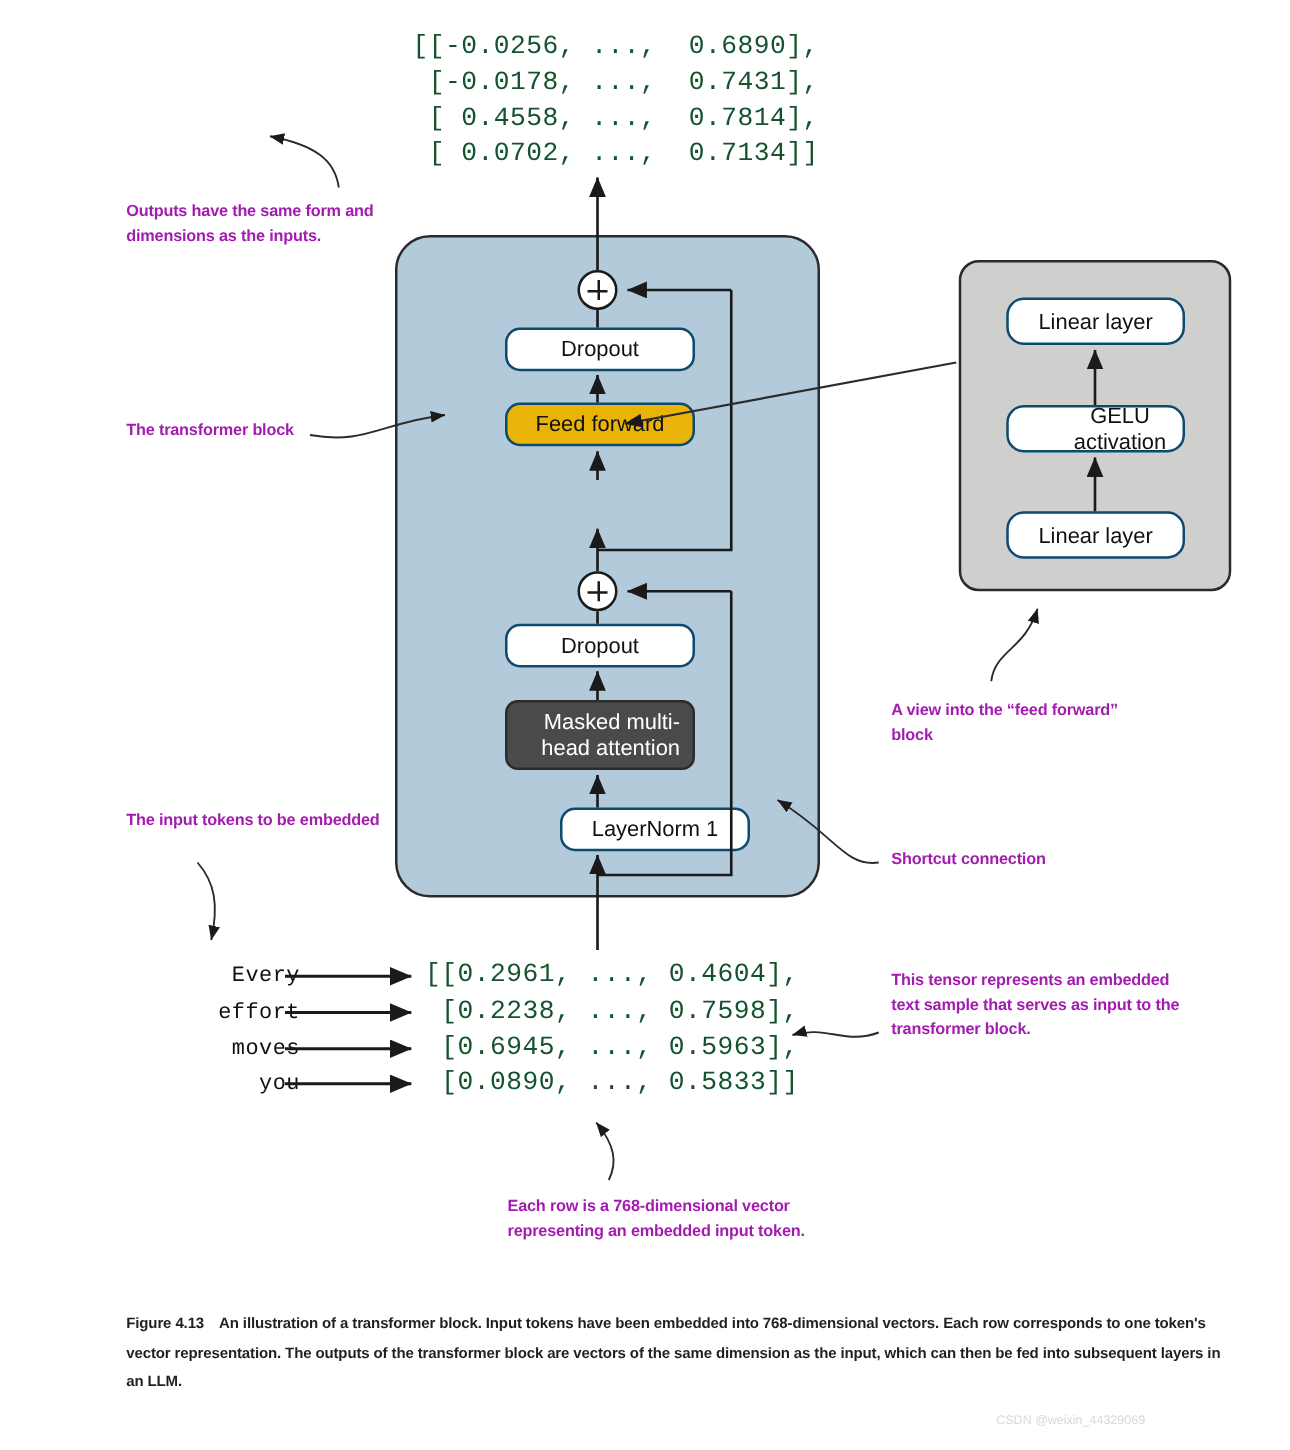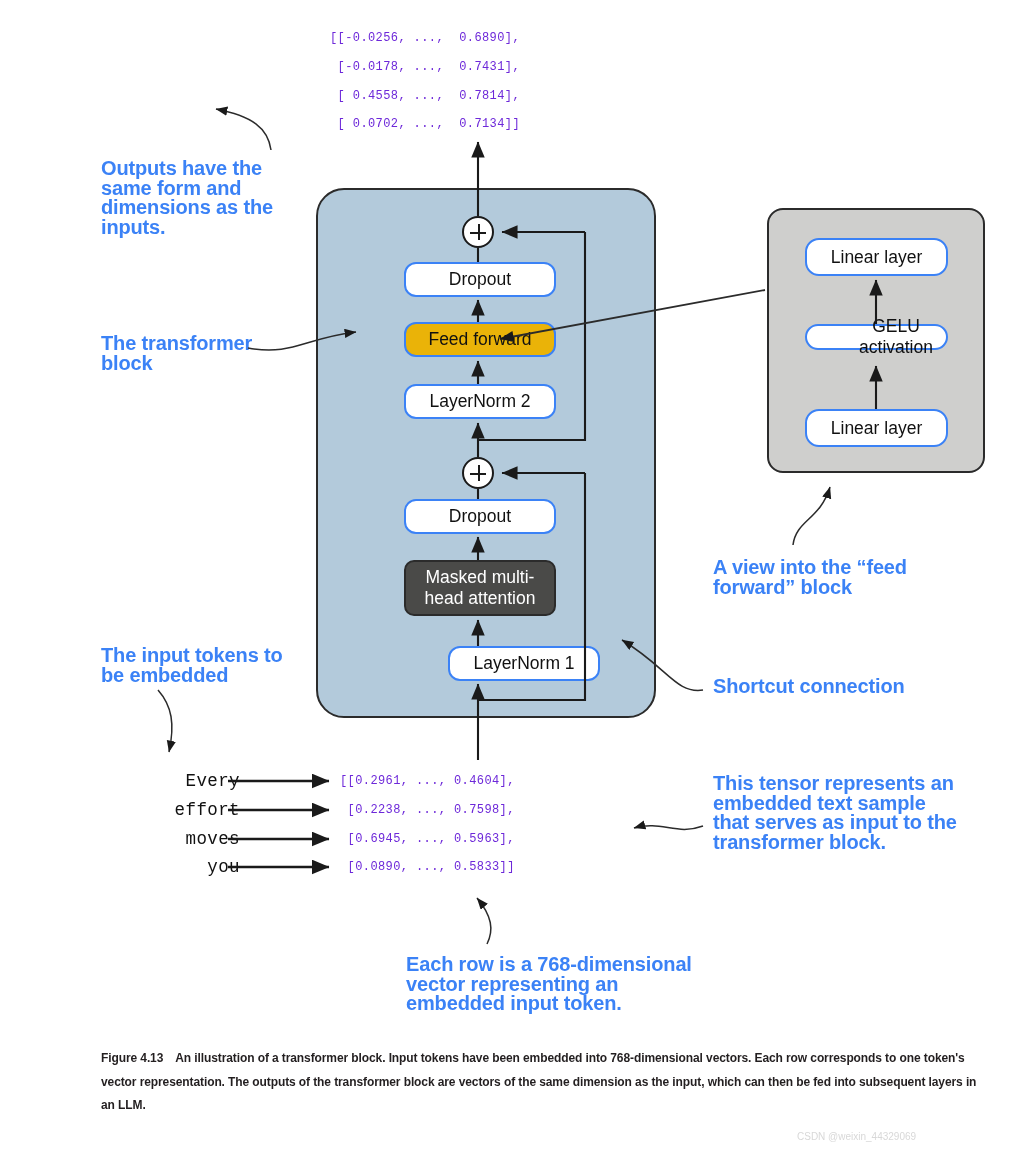--- a/index.html
+++ b/index.html
@@ -18,22 +18,22 @@
     position: absolute;
     left: 0; top: 0;
     width: 1032px;
     height: 1160px;
   }
   .abs { position: absolute; }
 
   
   .mono {
     font-family: "Liberation Mono", "DejaVu Sans Mono", monospace;
-    font-size: 12px;
-    color: #6d28d9;
+    font-size: 21px;
+    color: #14532d;
     white-space: pre;
     letter-spacing: 0.4px;
   }
   .mono-row { height: 28.8px; line-height: 28.8px; }
 
   .token-label {
     font-family: "Liberation Mono", "DejaVu Sans Mono", monospace;
     font-size: 17.5px;
     color: #111;
     white-space: pre;
@@ -41,23 +41,23 @@
     width: 120px;
     height: 28.8px;
     line-height: 28.8px;
     letter-spacing: 0.4px;
   }
 
   
   .callout {
     font-family: "Liberation Sans", sans-serif;
     font-weight: bold;
-    font-size: 20px;
+    font-size: 13px;
     line-height: 19.6px;
-    color: #3b82f6;
+    color: #a21caf;
     letter-spacing: -0.15px;
   }
 
   
   .caption {
     font-family: "Liberation Sans", sans-serif;
     font-weight: bold;
     font-size: 12px;
     line-height: 23.6px;
     color: #231f20;
@@ -74,21 +74,21 @@
     box-sizing: border-box;
   }
   .gray-panel {
     background: #cfcfcd;
     border: 2px solid #2b2b2b;
     border-radius: 16px;
     box-sizing: border-box;
   }
   .node-box {
     box-sizing: border-box;
-    border: 2px solid #3b82f6;
+    border: 2px solid #0c4a6e;
     border-radius: 12px;
     display: flex;
     align-items: center;
     justify-content: center;
     text-align: center;
     font-family: "Liberation Sans", sans-serif;
     font-size: 17.5px;
     color: #111;
     background: #ffffff;
   }
@@ -143,45 +143,42 @@
   <div class="abs plus-node" style="left:462px; top:216px;"></div>
 
   <div class="abs node-box white" style="left:404px; top:262px; width:152px; height:35px;">
     <span>Dropout</span>
   </div>
 
   <div class="abs node-box gray" style="left:404px; top:322px; width:152px; height:35px;">
     <span>Feed forward</span>
   </div>
 
-  <div class="abs node-box white" style="left:404px; top:384px; width:152px; height:35px;">
-    <span>LayerNorm 2</span>
-  </div>
 
   <div class="abs plus-node" style="left:462px; top:457px;"></div>
 
   <div class="abs node-box white" style="left:404px; top:499px; width:152px; height:35px;">
     <span>Dropout</span>
   </div>
 
-  <div class="abs node-box dark" style="left:404px; top:560px; width:152px; height:56px; border-radius:10px;">
+  <div class="abs node-box dark" style="left:404px; top:560px; width:152px; height:56px; border-radius:10px;text-align:right;">
     <span style="display:block; padding:0 10px;">Masked multi-head attention</span>
   </div>
 
   <div class="abs node-box white" style="left:404px; top:646px; width:152px; height:35px;margin-left:44px;">
     <span>LayerNorm 1</span>
   </div>
 
   <div class="abs gray-panel" style="left:767px; top:208px; width:218px; height:265px;"></div>
 
   <div class="abs node-box white" style="left:805px; top:238px; width:143px; height:38px; border-radius:14px;">
     <span>Linear layer</span>
   </div>
 
-  <div class="abs node-box white" style="left:805px; top:324px; width:143px; height:26px; border-radius:14px;padding-left:39px;">
+  <div class="abs node-box white" style="left:805px; top:324px; width:143px; height:38px; border-radius:14px;padding-left:39px;">
     <span>GELU activation</span>
   </div>
 
   <div class="abs node-box white" style="left:805px; top:409px; width:143px; height:38px; border-radius:14px;">
     <span>Linear layer</span>
   </div>
 
   <div class="abs" style="left:120px; top:767px;">
     <div class="token-label">Every</div>
     <div class="token-label">effort</div>

